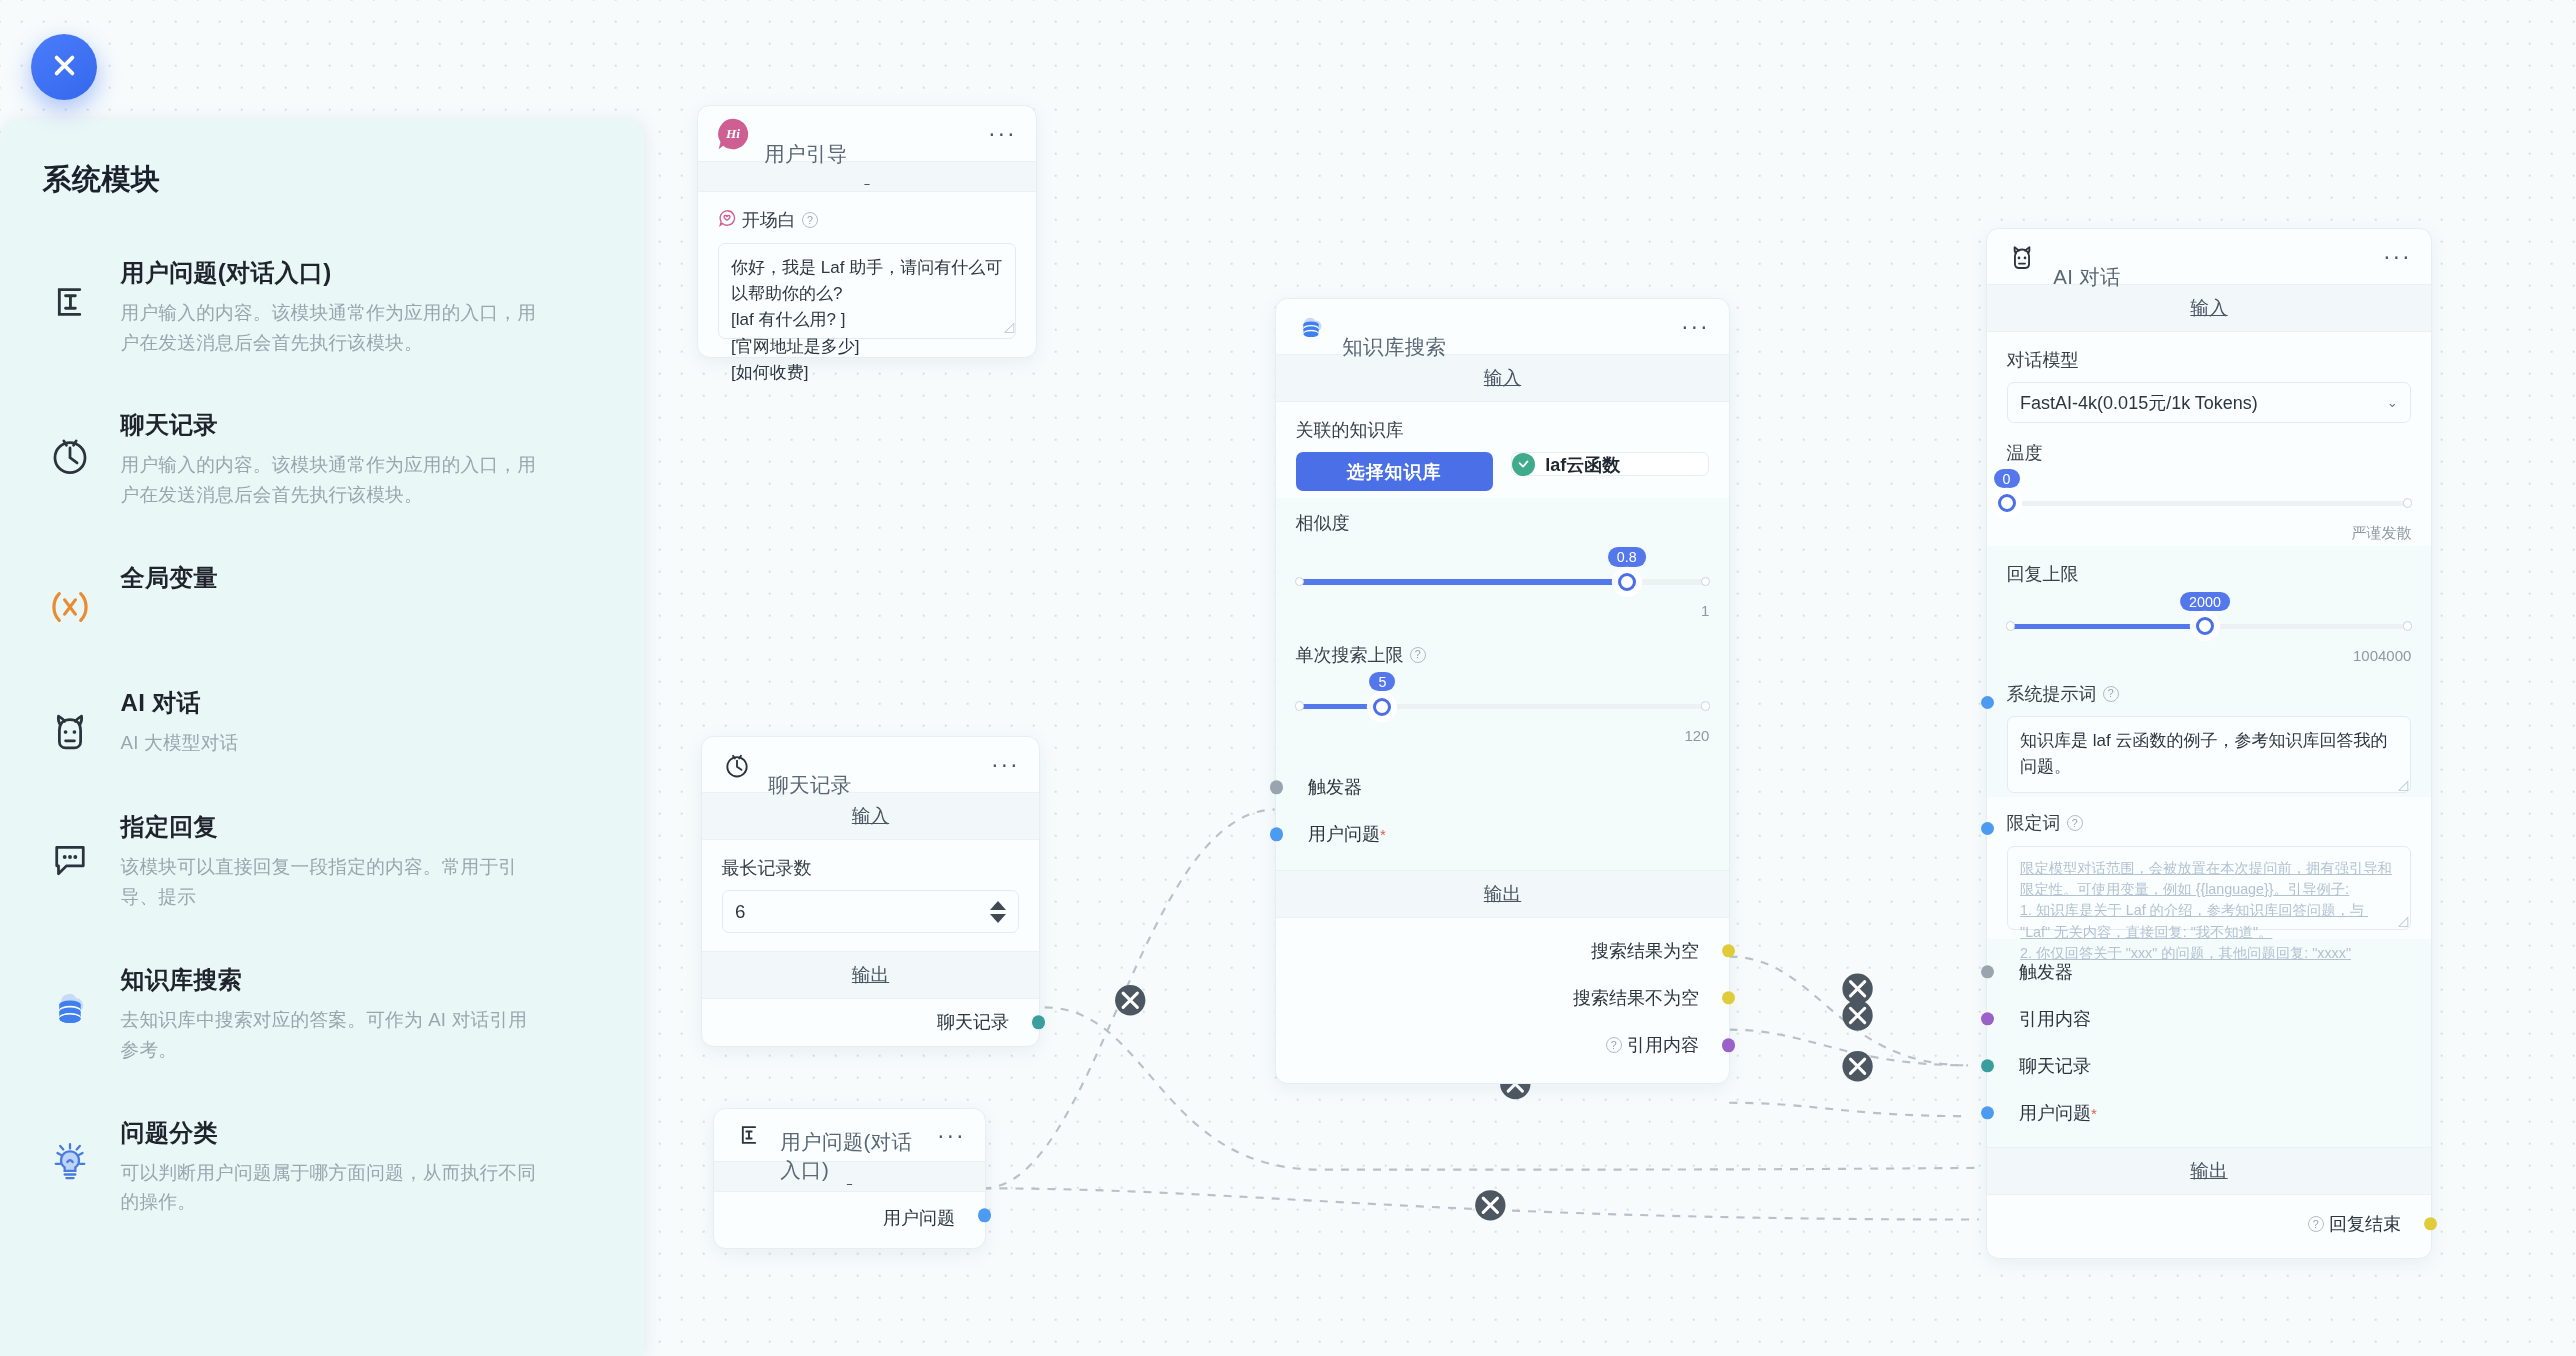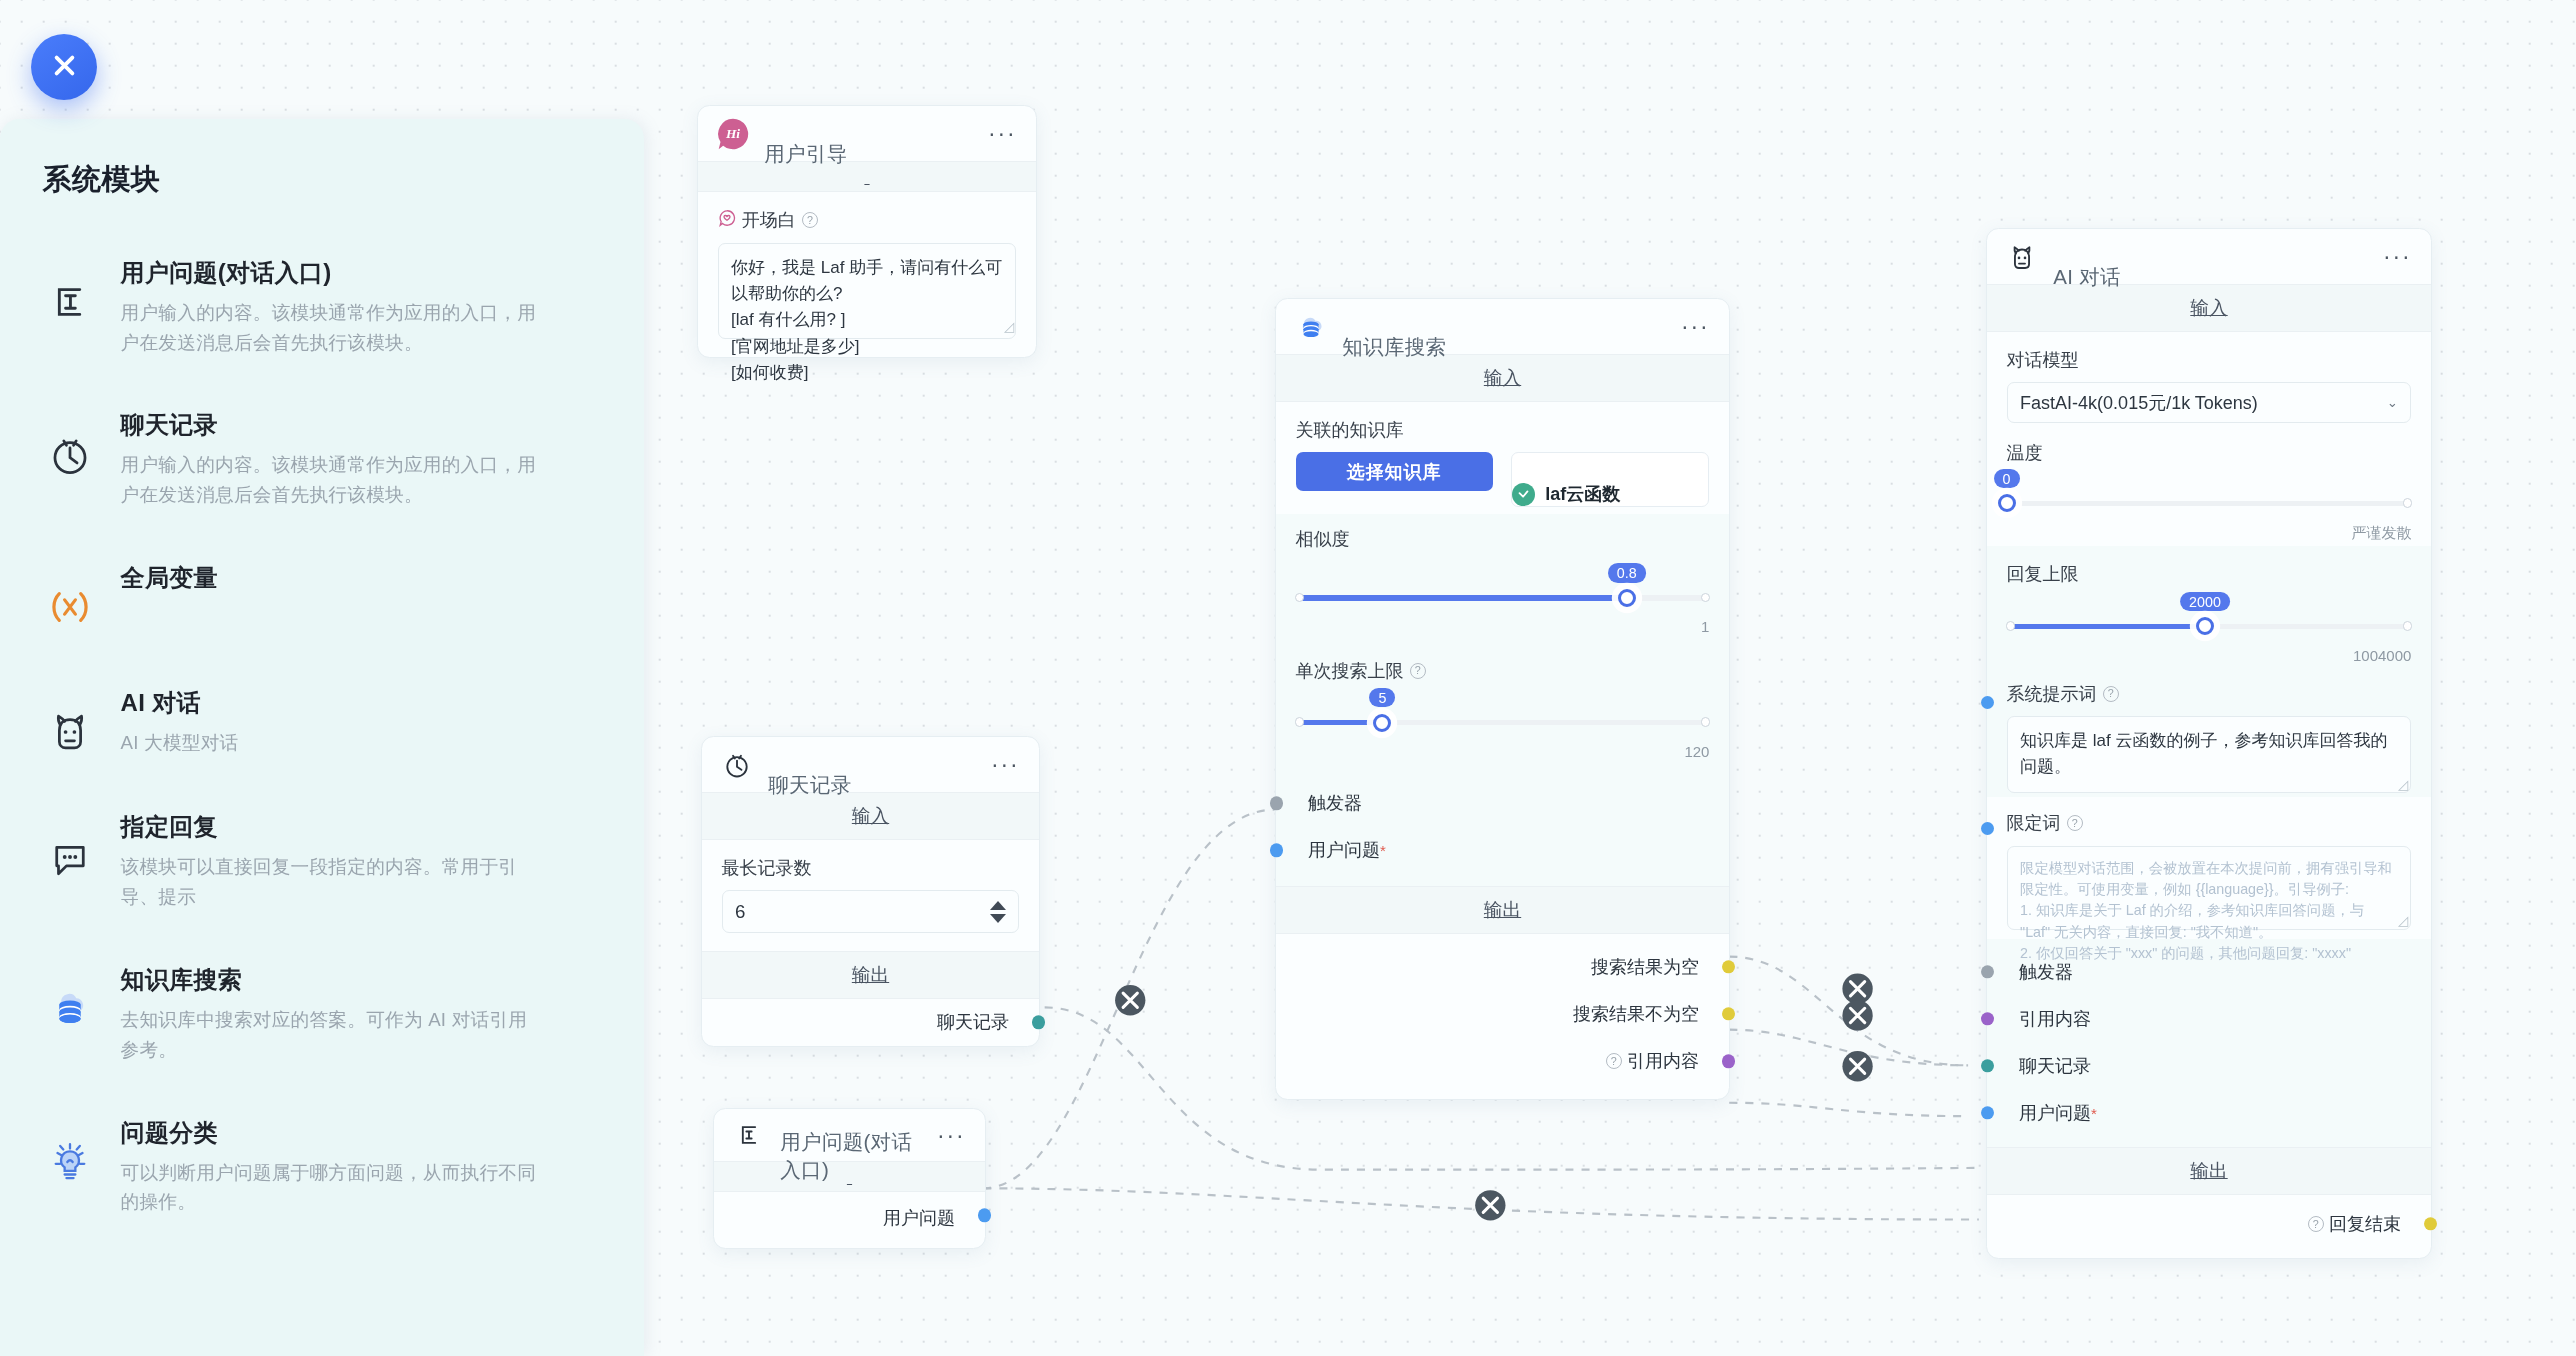--- a/index.html
+++ b/index.html
@@ -151,22 +151,22 @@
   .spin i.dn { border-top:9px solid #404a55; }
 
   
   .kb-row { display:flex; gap:18px; }
   .kb-btn {
     flex:1; height:39px; border-radius:7.1px; background:#4a6fe6; color:#fff;
     display:flex; align-items:center; justify-content:center;
     font-size:18px; font-weight:bold; cursor:pointer; letter-spacing:0.9px;
   }
   .kb-chip {
-    flex:1; height:55px; border:0.9px solid #e6edf2; border-radius:7.1px; background:#fff;
-    display:flex; align-items:flex-end; gap:10.7px; cursor:pointer;
+    flex:1; height:24px; border:0.9px solid #e6edf2; border-radius:7.1px; background:#fff;
+    display:flex; align-items:flex-start; gap:10.7px; cursor:pointer;
   }
   .kb-chip .bi { width:23px;height:23px;border-radius:50%;background:#3fab8c; display:flex;align-items:center;justify-content:center; }
   .kb-chip span { font-size:18px; font-weight:bold; color:#1f2830; }
 
   #edges { position:absolute; left:0; top:0; width:2576px; height:1357px; z-index:10; pointer-events:none; }
   .xbtn { cursor:pointer; pointer-events:all; }
 </style>
 </head>
 <body>
 
@@ -591,21 +591,21 @@
       </div>
     </div>
 
     <div class="io-section" style="padding:14.3px 19.6px 9px 19.6px; position:relative; background:transparent;">
       <span class="port l" style="background:#4c9bf0; left:-6.2px; top:25px; transform:none;"></span>
       <div class="field-label">
         <span>限定词</span>
         <span class="qmark">?</span>
       </div>
       <div style="position:relative;">
-        <div class="ta ph" style="height:84px; font-size:14.3px; line-height:1.5;">限定模型对话范围，会被放置在本次提问前，拥有强引导和限定性。可使用变量，例如 {{language}}。引导例子:
+        <div class="ta ph" style="height:84px; font-size:14.3px; line-height:1.5;text-decoration:underline;">限定模型对话范围，会被放置在本次提问前，拥有强引导和限定性。可使用变量，例如 {{language}}。引导例子:
 1. 知识库是关于 Laf 的介绍，参考知识库回答问题，与 "Laf" 无关内容，直接回复: "我不知道"。
 2. 你仅回答关于 "xxx" 的问题，其他问题回复: "xxxx"</div>
         <span class="grip">◺</span>
       </div>
     </div>
 
     <div class="io-section" style="padding:9px 0 10.7px 0;">
       <div class="io-row left">
         <span class="port l" style="background:#9aa4ae; left:-6.2px;"></span>
         <span>触发器</span>

